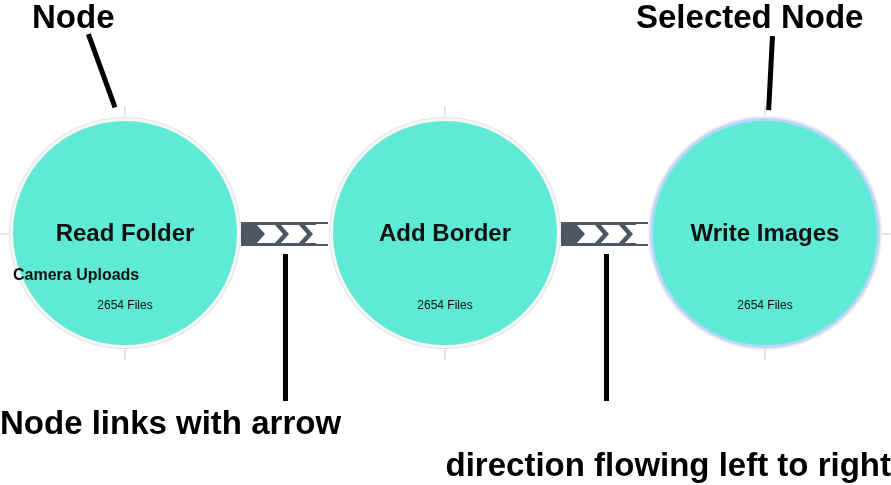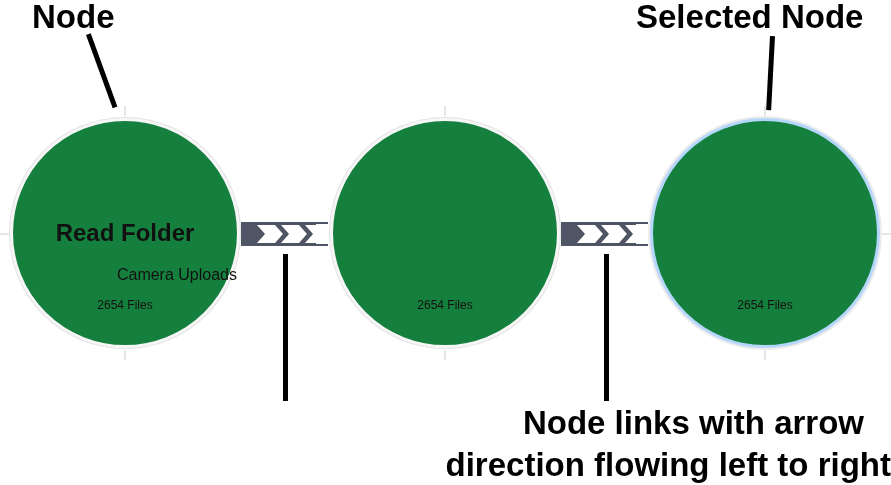--- a/index.html
+++ b/index.html
@@ -2,42 +2,42 @@
 <html><head>
   <meta charset="utf-8">
   <style>
     html, body { margin: 0; padding: 0; background: #ffffff; }
     body { width: 891px; height: 485px; position: relative; overflow: hidden;
            font-family: "Liberation Sans", "DejaVu Sans", sans-serif; color: #000; }
     .annot { position: absolute; font-weight: bold; font-size: 33px; line-height: 38px; color: #000; white-space: nowrap; }
     .annot-line { position: absolute; background: #000; }
     .tick { position: absolute; background: #e6e6e6; }
     .node { position: absolute; width: 230px; height: 230px; border-radius: 50%;
-            background: #15803d; box-sizing: border-box; border: 3px solid #f6f6f6;
+            background: #5eead4; box-sizing: border-box; border: 3px solid #f6f6f6;
             box-shadow: 0 0 0 1px #e3e3e3; }
     .node.selected { border: 3px solid #b6d7fb; box-shadow: 0 0 0 2px #ececec; }
     .node .title { position: absolute; left: 0; right: 0; top: 98px; text-align: center;
                    font-weight: bold; font-size: 24px; color: #111; }
-    .node .sub { position: absolute; left: 0; right: 0; top: 145px; text-align: right; font-size: 16px; color: #111; }
+    .node .sub { position: absolute; left: 0; right: 0; top: 145px; text-align: left; font-size: 16px; color: #111; font-weight: bold; }
     .node .count { position: absolute; left: 0; right: 0; top: 177px; text-align: center; font-size: 12px; color: #111; }
     .link { position: absolute; height: 24px; width: 87px; }
   </style>
 </head>
 <body>
 
 <div class="annot" style="left:32px; top:-2px;">Node</div>
 <div class="annot-line" style="left:86px; top:35px; width:5px; height:78px; transform: rotate(-20deg); transform-origin: top left;"></div>
 
 <div class="annot" style="left:636px; top:-2px;">Selected Node</div>
 <div class="annot-line" style="left:770px; top:36px; width:5px; height:74px; transform: rotate(3deg); transform-origin: top left;"></div>
 
 <div class="annot-line" style="left:283px; top:254px; width:5px; height:147px;"></div>
 <div class="annot-line" style="left:604px; top:254px; width:5px; height:147px;"></div>
 
-<div class="annot" style="left:0; width:864px; text-align:right; top:404px;">Node links with arrow</div>
+<div class="annot" style="left:0; width:864px; text-align:left; top:404px;">Node links with arrow</div>
 <div class="annot" style="left:0; width:891px; text-align:right; top:446px;">direction flowing left to right</div>
 
 <div class="tick" style="left:124px; top:106px; width:2px; height:10px;"></div>
 <div class="tick" style="left:124px; top:350px; width:2px; height:10px;"></div>
 <div class="tick" style="left:0px; top:233px; width:9px; height:2px;"></div>
 <div class="tick" style="left:444px; top:106px; width:2px; height:10px;"></div>
 <div class="tick" style="left:444px; top:350px; width:2px; height:10px;"></div>
 <div class="tick" style="left:764px; top:106px; width:2px; height:10px;"></div>
 <div class="tick" style="left:764px; top:350px; width:2px; height:10px;"></div>
 <div class="tick" style="left:881px; top:233px; width:10px; height:2px;"></div>
@@ -57,19 +57,21 @@
   <polygon points="64,3 87,3 87,21 64,21 72,12" fill="#ffffff"></polygon>
 </svg>
 
 <div class="node" style="left:10px; top:118px;">
   <div class="title">Read Folder</div>
   <div class="sub">Camera Uploads</div>
   <div class="count">2654 Files</div>
 </div>
 
 <div class="node" style="left:330px; top:118px;">
+  <div class="title">Add Border</div>
   <div class="sub"></div>
   <div class="count">2654 Files</div>
 </div>
 
 <div class="node selected" style="left:650px; top:118px;">
+  <div class="title">Write Images</div>
   <div class="count">2654 Files</div>
 </div>
 
 </body></html>

